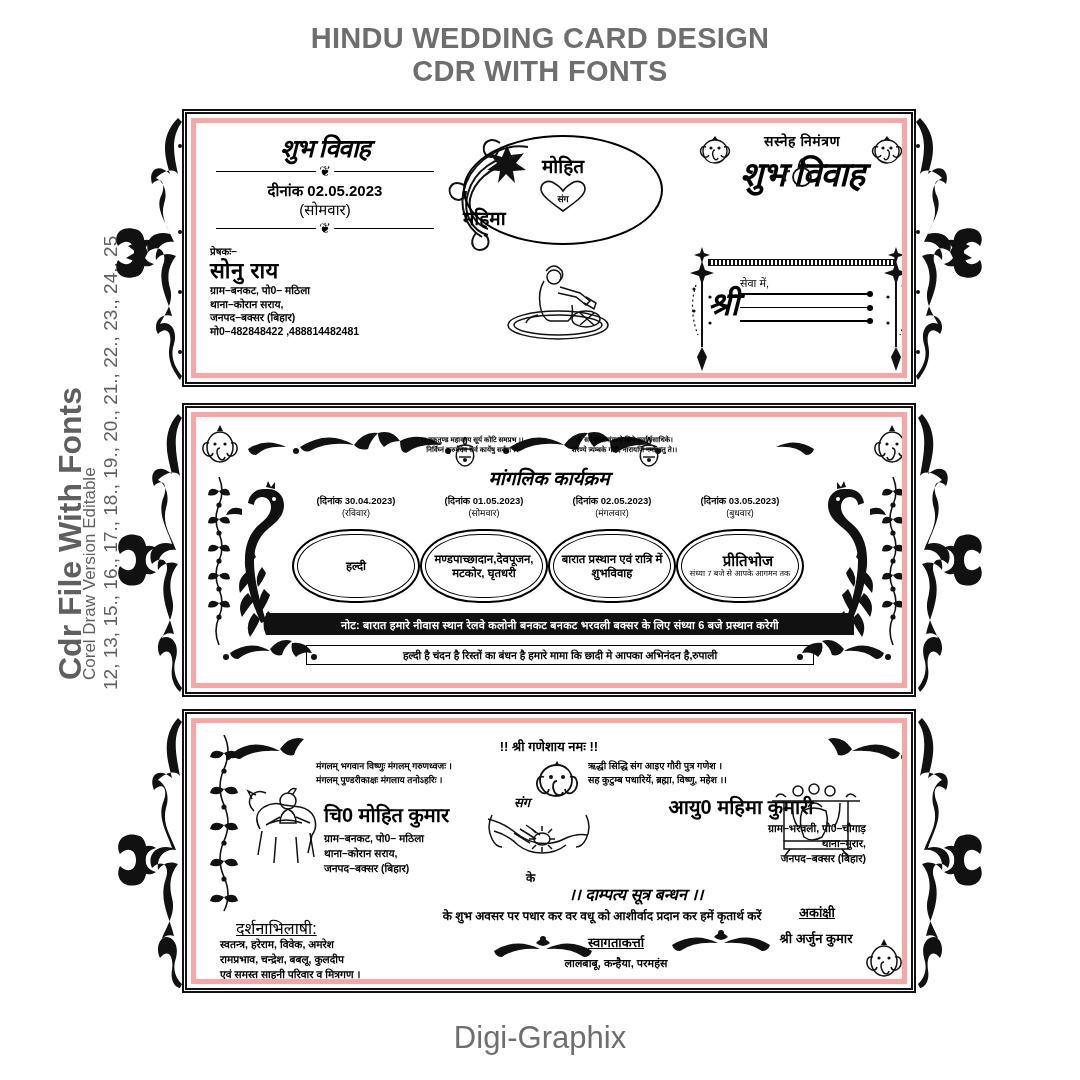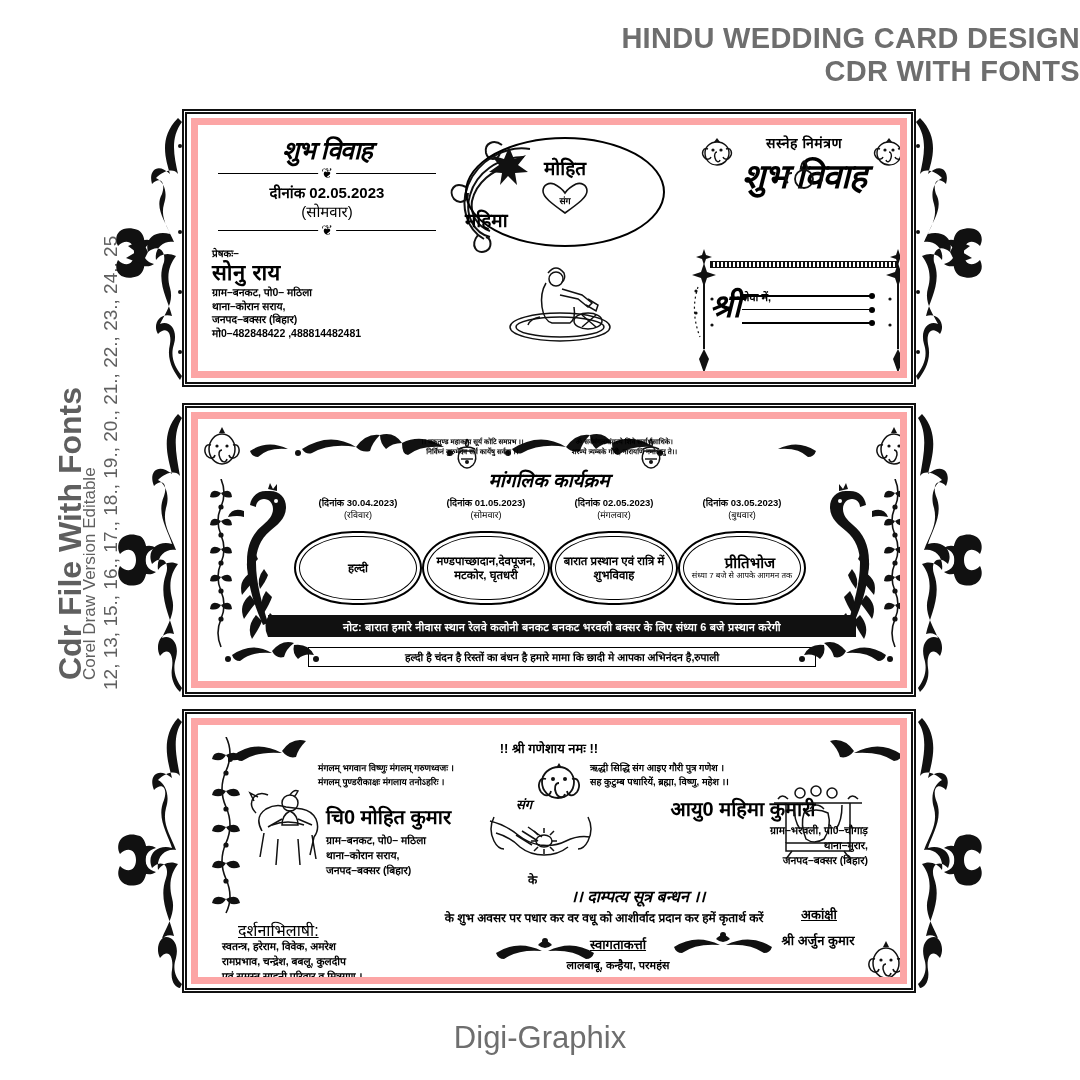--- a/index.html
+++ b/index.html
@@ -9,21 +9,21 @@
     background:#ffffff;
     font-family:"Liberation Sans", sans-serif;
     position:relative;
     overflow:hidden;
     color:#000;
   }
 
   
   .page-header {
     position:absolute; top:22px; left:0; width:1080px;
-    text-align:right;
+    text-align:center;
     color:#6e6e6e;
     font-weight:bold;
     letter-spacing:0.3px;
   }
   .page-header .l1 { font-size:29px; line-height:33px; }
   .page-header .l2 { font-size:29px; line-height:33px; }
 
   
   .footer-brand {
     position:absolute; bottom:24px; left:0; width:1080px;
@@ -61,21 +61,21 @@
   
   .card {
     position:absolute;
     background:#fff;
     border:2px solid #111;
     box-shadow:0 0 0 1px #fff, 0 0 0 3px #111;
   }
   .card.c1 { left:185px; top:112px; width:728px; height:272px; }
   .card.c2 { left:185px; top:406px; width:728px; height:288px; }
   .card.c3 { left:185px; top:712px; width:728px; height:278px; }
-  .card-inner { position:absolute; inset:4px; border:7px solid #fca5a5; overflow:hidden; }
+  .card-inner { position:absolute; inset:4px; border:5px solid #fca5a5; overflow:hidden; }
 
   
   .c1-left { position:absolute; left:14px; top:10px; width:230px; }
   .shubh-script {
     text-align:center; font-size:25px; font-weight:bold;
     font-style:italic; letter-spacing:-1px; line-height:30px;
   }
   .rule-orn {
     position:relative; height:14px; margin:2px 0;
   }
@@ -107,21 +107,21 @@
     font-size:9px; font-weight:bold;
   }
 
   
   .c1-right { position:absolute; left:492px; top:8px; width:228px; height:256px; }
   .sasneh { text-align:center; font-size:14px; font-weight:bold; letter-spacing:0.5px; }
   .shubh-big {
     text-align:center; font-size:34px; font-weight:bold; font-style:italic;
     line-height:40px; letter-spacing:-1px; margin-top:4px;
   }
-  .seva-label { font-size:11px; font-weight:bold; margin:16px 0 0 26px; }
+  .seva-label { font-size:11px; font-weight:normal; margin:4px 0 0 26px; }
   .blank-line { height:1.6px; background:#000; margin:12px 0 0 52px; width:128px; position:relative;}
   .blank-line::after{ content:""; position:absolute; right:-5px; top:-2px; width:6px; height:6px; background:#000; border-radius:50%;}
   .shri-mark { position:absolute; left:20px; top:150px; font-size:32px; font-weight:bold; font-style:italic;}
 
   
   .c2-top-verse { position:absolute; left:0; right:0; top:18px; display:flex; justify-content:center; gap:48px; }
   .verse-blk { font-size:7px; line-height:10px; font-weight:bold; text-align:center; }
   .mangalik-title {
     position:absolute; left:0; right:0; top:48px; text-align:center;
     font-size:19px; font-weight:bold; font-style:italic; letter-spacing:0px;

